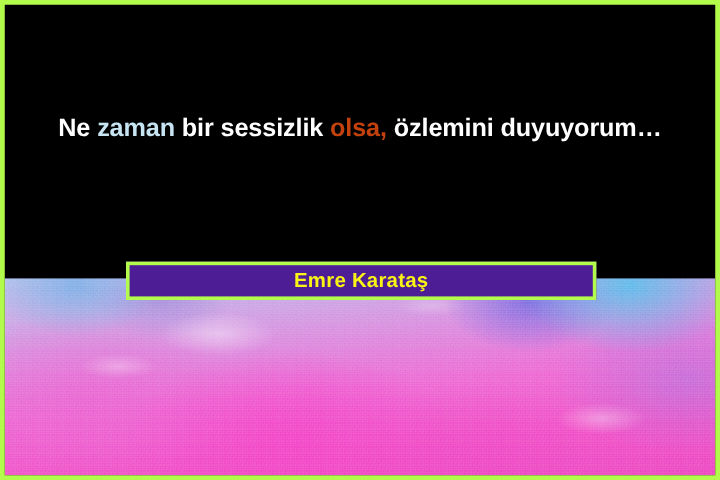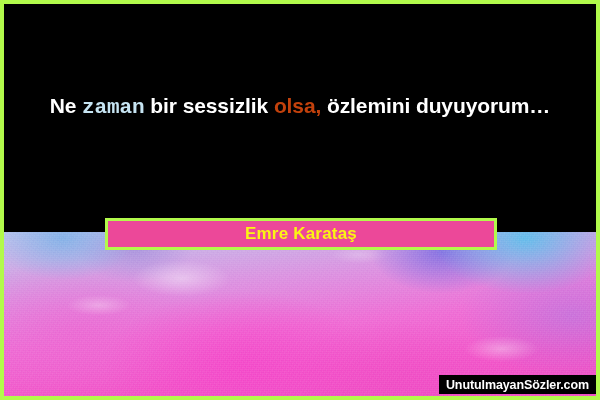--- a/index.html
+++ b/index.html
@@ -38,21 +38,21 @@
   #quote-text {
     width: 520px;
     text-align: center;
     color: #ffffff;
     font-size: 21px;
     font-weight: bold;
     line-height: 1.45;
     letter-spacing: -0.1px;
     margin-top: -22px;
   }
-  #quote-text .w-accent-1 { color: #c6e4f2; font-family: Liberation Mono, monospace; }
+  #quote-text .w-accent-1 { color: #c6e4f2; }
   #quote-text .w-accent-2 { color: #c2410c; }
 
   
   #watercolor {
     position: absolute;
     left: 0;
     top: 224px;
     width: 592px;
     height: 168px;
     z-index: 1;
@@ -87,21 +87,21 @@
       radial-gradient(ellipse 38px 12px at 60% 16%, rgba(255,255,255,0.22) 0%, rgba(255,255,255,0) 74%);
   }
 
   
   #author-plate {
     position: absolute;
     left: 101px;
     top: 214px;
     width: 392px;
     height: 32px;
-    background: #ec4899;
+    background: #4c1d95;
     border: 3px solid #b2fa4b;
     box-sizing: border-box;
     display: flex;
     align-items: center;
     justify-content: center;
     z-index: 4;
   }
   #author-name {
     color: #faf414;
     font-size: 17px;
@@ -143,17 +143,14 @@
   <div id="quote-panel">
     <div id="quote-text">
       <span class="w-plain">Ne </span><span class="w-accent-1">zaman</span><span class="w-plain"> bir sessizlik </span><span class="w-accent-2">olsa,</span><span class="w-plain"> özlemini duyuyorum…</span>
     </div>
   </div>
 
   <div id="author-plate">
     <span id="author-name">Emre Karataş</span>
   </div>
 
-  <div id="watermark">
-    <span id="watermark-text">UnutulmayanSözler.com</span>
-  </div>
 
 </div>
 
 </body></html>

